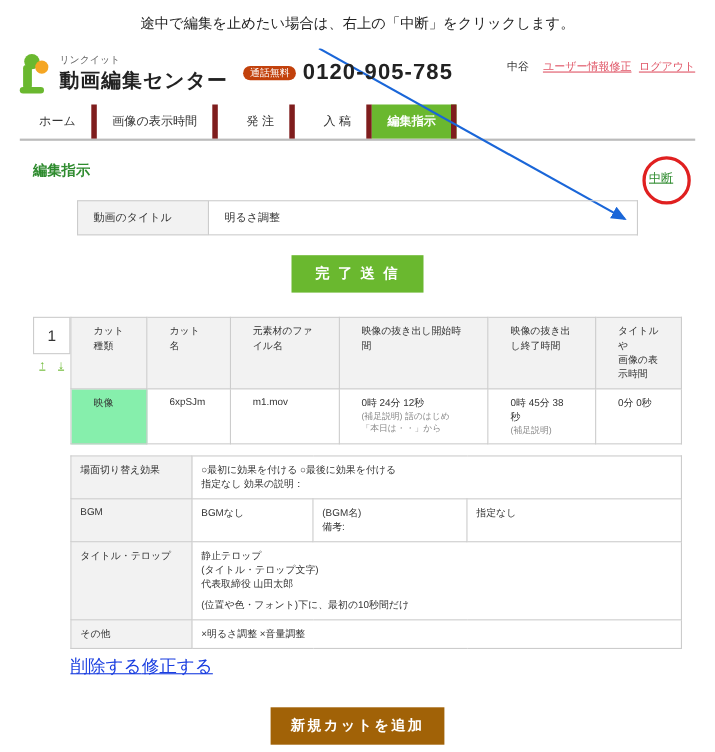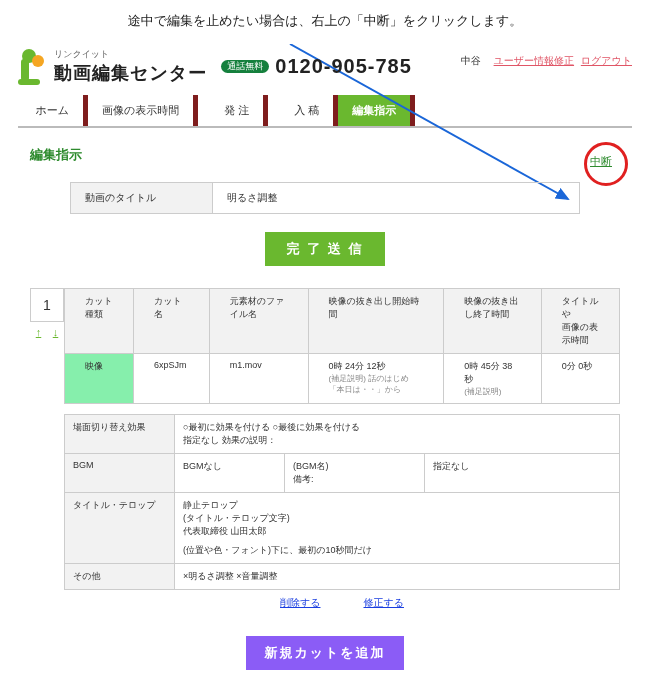--- a/index.html
+++ b/index.html
@@ -8,64 +8,64 @@
     .top-note { text-align: center; padding: 12px 0 18px; font-size: 13px; color: #222; }
     
     .header { display: flex; align-items: center; padding: 0 18px 10px; position: relative; }
     .logo-mark { width: 28px; height: 36px; position: relative; margin-right: 8px; }
     .logo-mark .green { position: absolute; left: 4px; top: 0; width: 14px; height: 14px; border-radius: 50%; background: #6ab82f; }
     .logo-mark .orange { position: absolute; left: 14px; top: 6px; width: 12px; height: 12px; border-radius: 50%; background: #f5a623; }
     .logo-mark .stem { position: absolute; left: 3px; top: 10px; width: 8px; height: 22px; background: #6ab82f; border-radius: 3px; }
     .logo-mark .foot { position: absolute; left: 0; bottom: 0; width: 22px; height: 6px; background: #6ab82f; border-radius: 3px; }
     .brand-text .sub { font-size: 9px; color: #666; }
     .brand-text .main { font-size: 18px; font-weight: bold; color: #222; letter-spacing: 1px; }
-    .tel-badge { background: #15803d; color: #fff; font-size: 9px; padding: 0 6px; border-radius: 8px; margin-left: 14px; }
+    .tel-badge { background: #c2410c; color: #fff; font-size: 9px; padding: 0 6px; border-radius: 8px; margin-left: 14px; }
     .tel { font-size: 20px; font-weight: bold; color: #222; margin-left: 6px; letter-spacing: 1px; }
     .user-area { position: absolute; right: 18px; top: 6px; font-size: 10px; }
     .user-area .name { color: #333; margin-right: 6px; }
     .user-area a { color: #e05566; text-decoration: underline; margin-left: 4px; }
     
     .nav { display: flex; border-bottom: 2px solid #bbb; margin: 0 18px; }
     .nav-item { padding: 8px 14px; font-size: 11px; color: #333; border-right: 5px solid #7f1d1d; cursor: pointer; text-align: right; min-width: 70px; }
     .nav-item.active { background: #6ab82f; color: #fff; font-weight: bold; }
     
     .content { padding: 18px 30px 0; position: relative; }
     .section-title { color: #2e8b2e; font-size: 13px; font-weight: bold; margin-bottom: 18px; }
     
     .cancel-area { position: absolute; right: 38px; top: 26px; margin-left: 21px; }
     .cancel-circle { position: absolute; right: -16px; top: -12px; width: 44px; height: 44px; border: 3px solid #e02020; border-radius: 50%; pointer-events: none; }
     .cancel-link { color: #2e8b2e; font-size: 11px; text-decoration: underline; cursor: pointer; }
     .arrow-svg { position: absolute; top: 44px; left: 280px; pointer-events: none; }
     
     .title-row { display: flex; margin: 0 40px 18px; }
-    .title-label { background: #f2f2f2; border: 1px solid #ccc; padding: 8px 14px; width: 143px; font-size: 10px; }
+    .title-label { background: #f2f2f2; border: 1px solid #ccc; padding: 8px 14px; width: 120px; font-size: 10px; }
     .title-input { border: 1px solid #ccc; border-left: none; padding: 8px 14px; flex: 1; font-size: 10px; }
     
     .btn-green { background: #6ab82f; color: #fff; border: none; padding: 8px 22px; font-size: 13px; font-weight: bold; cursor: pointer; display: block; margin: 0 auto 22px; letter-spacing: 2px; }
     
     .cut-block { display: flex; margin-bottom: 10px; }
     .cut-side { width: 34px; text-align: center; }
     .cut-num { border: 1px solid #ccc; padding: 8px 0; font-size: 14px; }
     .cut-arrows { display: flex; justify-content: space-around; margin-top: 4px; }
     .cut-arrows span { color: #6ab82f; font-size: 11px; cursor: pointer; text-decoration: underline; }
     
     .cut-table { flex: 1; border-collapse: collapse; width: 100%; font-size: 9px; }
     .cut-table th, .cut-table td { border: 1px solid #ccc; padding: 6px 20px; text-align: left; vertical-align: top; }
     .cut-table th { background: #86efac; font-weight: normal; }
     .cut-table .headrow th { background: #f2f2f2; font-size: 9px; }
     .small-note { color: #888; font-size: 8px; }
     
     .detail-table { border-collapse: collapse; width: calc(100% - 34px); margin-left: 34px; font-size: 9px; }
     .detail-table th, .detail-table td { border: 1px solid #ccc; padding: 6px 8px; text-align: left; vertical-align: top; }
     .detail-table th { background: #f2f2f2; font-weight: normal; width: 110px; }
     
-    .bottom-links { display: flex; justify-content: center; width: calc(100% - 34px); margin: 6px 0 0 34px; font-size: 10px; gap: 43px; }
+    .bottom-links { display: flex; justify-content: flex-start; width: calc(100% - 34px); margin: 6px 0 0 34px; font-size: 16px; }
     .bottom-links a { color: #1a3ee0; text-decoration: underline; cursor: pointer; }
     
-    .add-btn { background: #8b5cf6; color: #fff; border: none; padding: 8px 18px; font-size: 13px; font-weight: bold; cursor: pointer; display: block; margin: 26px auto 18px; letter-spacing: 2px; }
+    .add-btn { background: #a16207; color: #fff; border: none; padding: 8px 18px; font-size: 13px; font-weight: bold; cursor: pointer; display: block; margin: 26px auto 18px; letter-spacing: 2px; }
   </style>
 </head>
 <body>
 
 <div class="top-note">途中で編集を止めたい場合は、右上の「中断」をクリックします。</div>
 
 <svg class="arrow-svg" width="320" height="180">
   <defs>
       <marker id="ah" markerWidth="8" markerHeight="8" refX="6" refY="3" orient="auto">
         <path d="M0,0 L7,3 L0,6 Z" fill="#1a66d8"></path>

